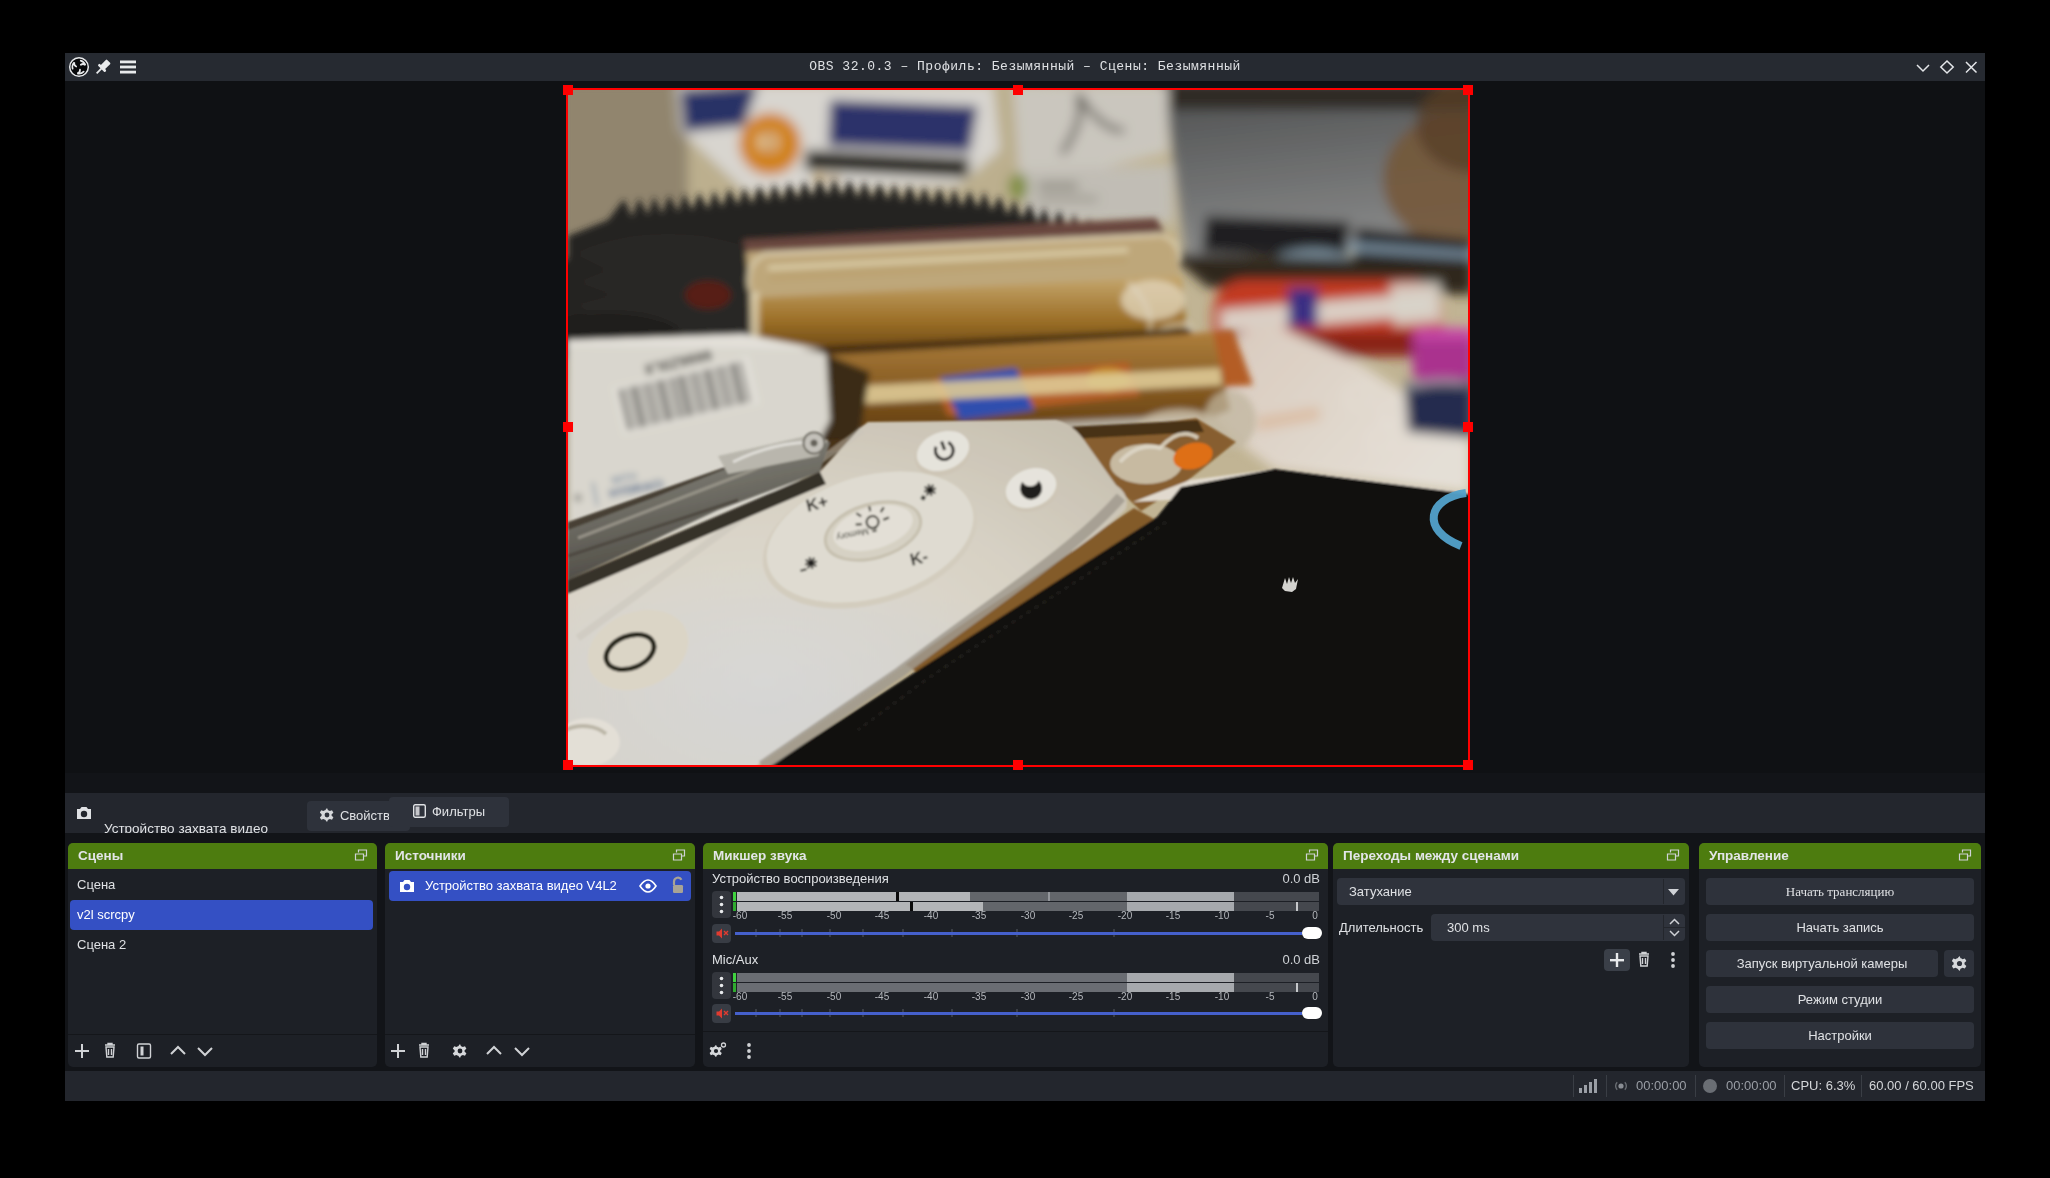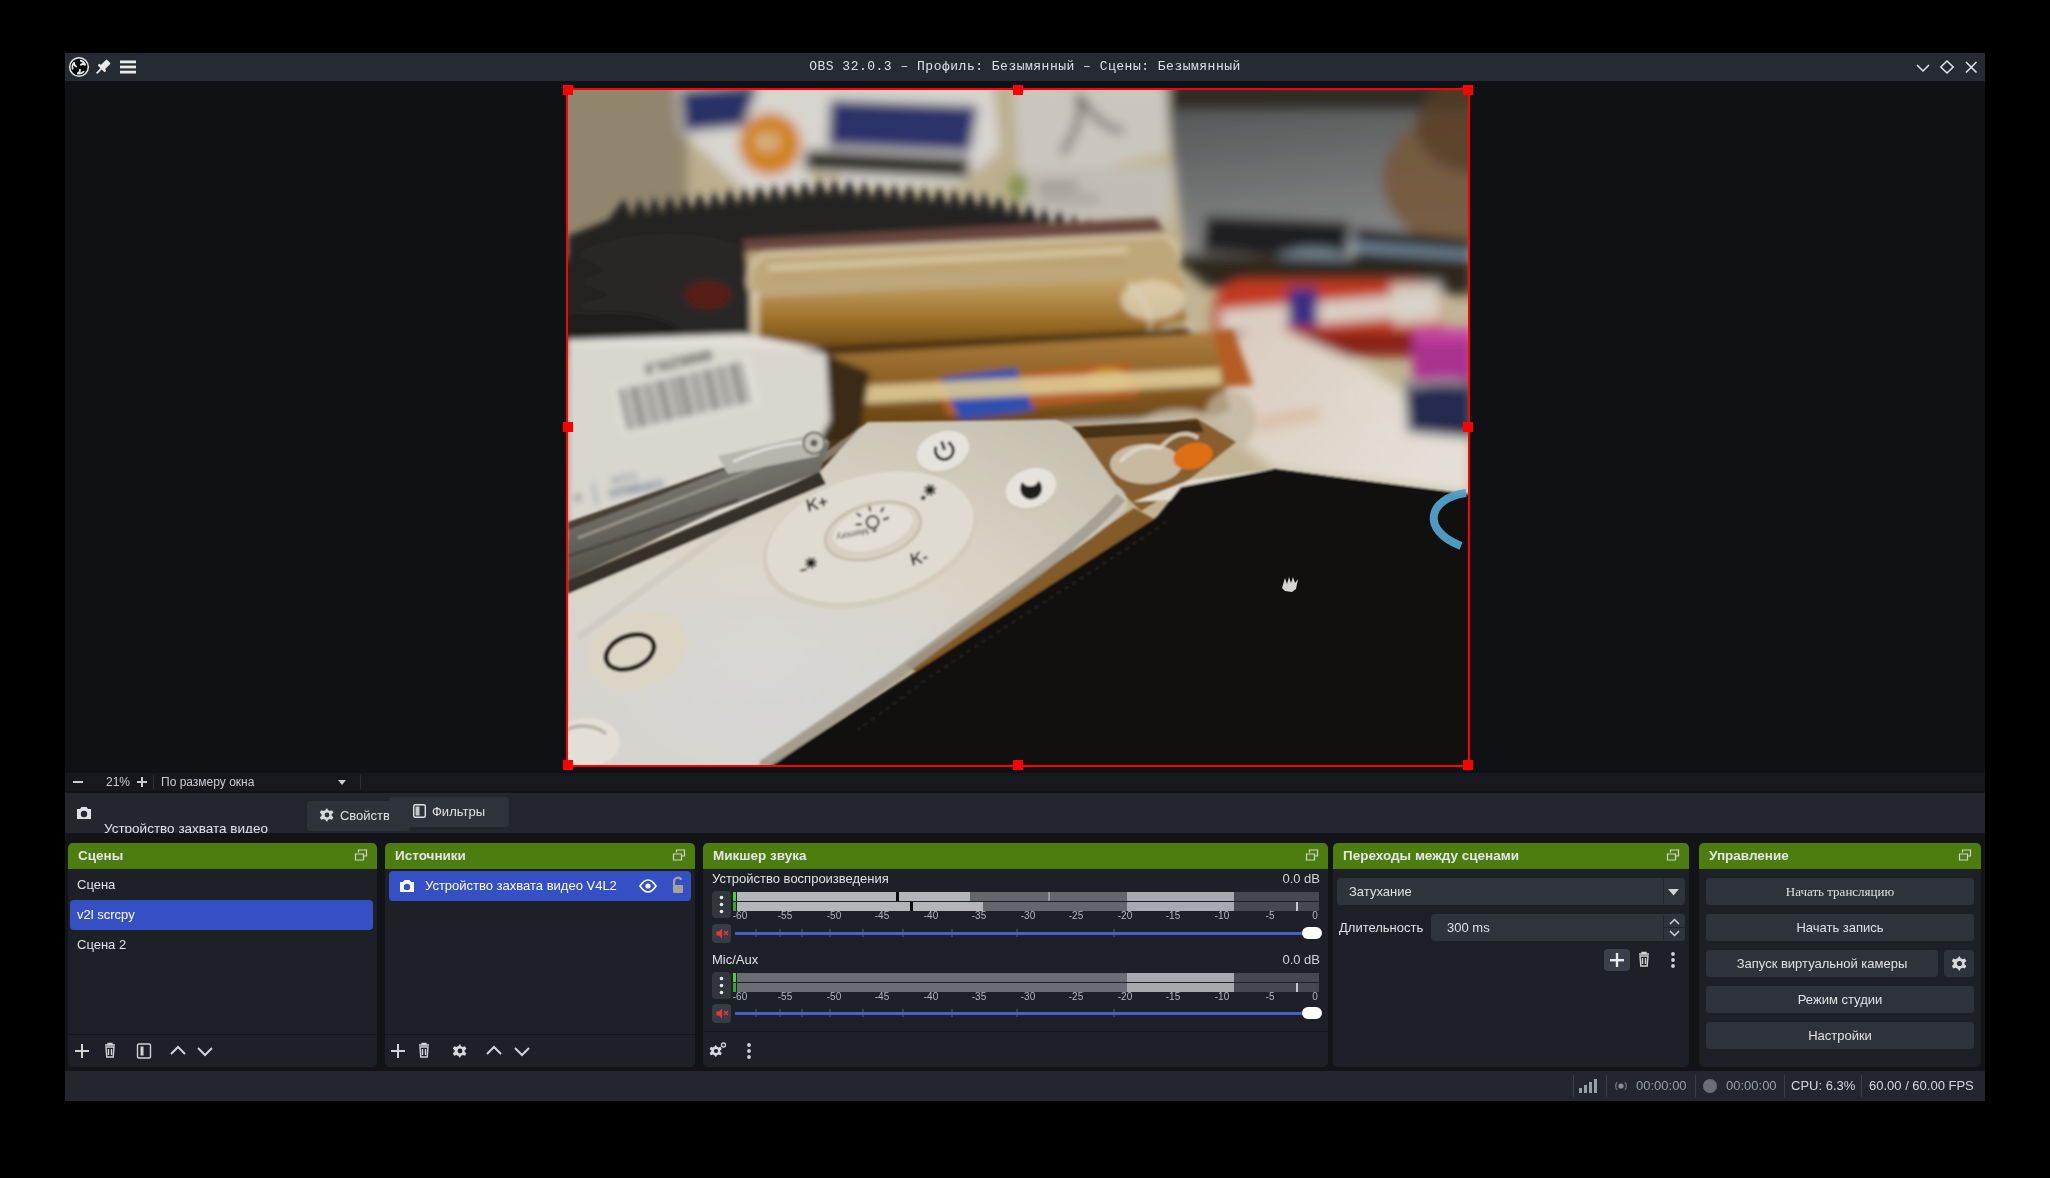--- a/index.html
+++ b/index.html
@@ -303,32 +303,20 @@
     <div class="abs" style="left:501px;top:7px;width:904px;height:679px;border:2px solid #f00;"></div>
     <div class="abs" style="left:498px;top:4px;width:10px;height:10px;background:#f00;"></div>
     <div class="abs" style="left:948px;top:4px;width:10px;height:10px;background:#f00;"></div>
     <div class="abs" style="left:1398px;top:4px;width:10px;height:10px;background:#f00;"></div>
     <div class="abs" style="left:498px;top:341px;width:10px;height:10px;background:#f00;"></div>
     <div class="abs" style="left:1398px;top:341px;width:10px;height:10px;background:#f00;"></div>
     <div class="abs" style="left:498px;top:679px;width:10px;height:10px;background:#f00;"></div>
     <div class="abs" style="left:948px;top:679px;width:10px;height:10px;background:#f00;"></div>
     <div class="abs" style="left:1398px;top:679px;width:10px;height:10px;background:#f00;"></div>
   </div>
-  <div id="zoomrow">
-    <svg class="abs" style="left:0;top:0" width="400" height="18">
-      <rect x="8" y="8" width="10" height="2" fill="#c9ccd1"></rect>
-      <rect x="72" y="8" width="10" height="2" fill="#c9ccd1"></rect>
-      <rect x="76" y="4" width="2" height="10" fill="#c9ccd1"></rect>
-      <rect x="88" y="2" width="1" height="14" fill="#2c2f36"></rect>
-      <path d="M273,7 l8,0 l-4,5 Z" fill="#c9ccd1"></path>
-      <rect x="295" y="2" width="1" height="14" fill="#2c2f36"></rect>
-    </svg>
-    <div class="abs" style="left:30px;top:0;width:46px;text-align:center;line-height:18px;">21%</div>
-    <div class="abs" style="left:96px;top:0;line-height:18px;">По размеру окна</div>
-  </div>
   <div id="srctoolbar">
     <svg class="abs" style="left:11px;top:13px" width="16" height="14" viewBox="0 0 16 14">
       <path d="M1,3 h3 l1.5,-2 h5 l1.5,2 h3 v10 h-14 Z" fill="#dfe1e4"></path>
       <circle cx="8" cy="8" r="3.2" fill="#23262d"></circle>
     </svg>
     <div class="abs" style="left:39px;top:16px;width:176px;line-height:40px;font-size:13.5px;color:#e0e2e5;white-space:nowrap;overflow:hidden;">Устройство захвата видео</div>
     <div class="btn" style="left:214px;top:8px;width:103px;height:30px;line-height:30px;margin-left:28px;">
       <svg style="vertical-align:-2px;margin-right:6px" width="14" height="14" viewBox="0 0 14 14">
           <path class="icof" d="M7,0 l1,2.2 a5,5 0 0 1 1.8,0.75 L12,2.3 l1.4,2.4 -1.8,1.55 a5,5 0 0 1 0,1.5 L13.4,9.3 12,11.7 9.8,11.05 a5,5 0 0 1 -1.8,0.75 L7,14 5.2,11.8 a5,5 0 0 1 -1.8,-0.75 L1.2,11.7 -0.2,9.3 l1.8,-1.55 a5,5 0 0 1 0,-1.5 L-0.2,4.7 1.2,2.3 l2.2,0.65 A5,5 0 0 1 5.2,2.2 Z" fill-rule="evenodd"></path>
           <circle cx="7" cy="7" r="2.4" fill="#2e323b"></circle>

